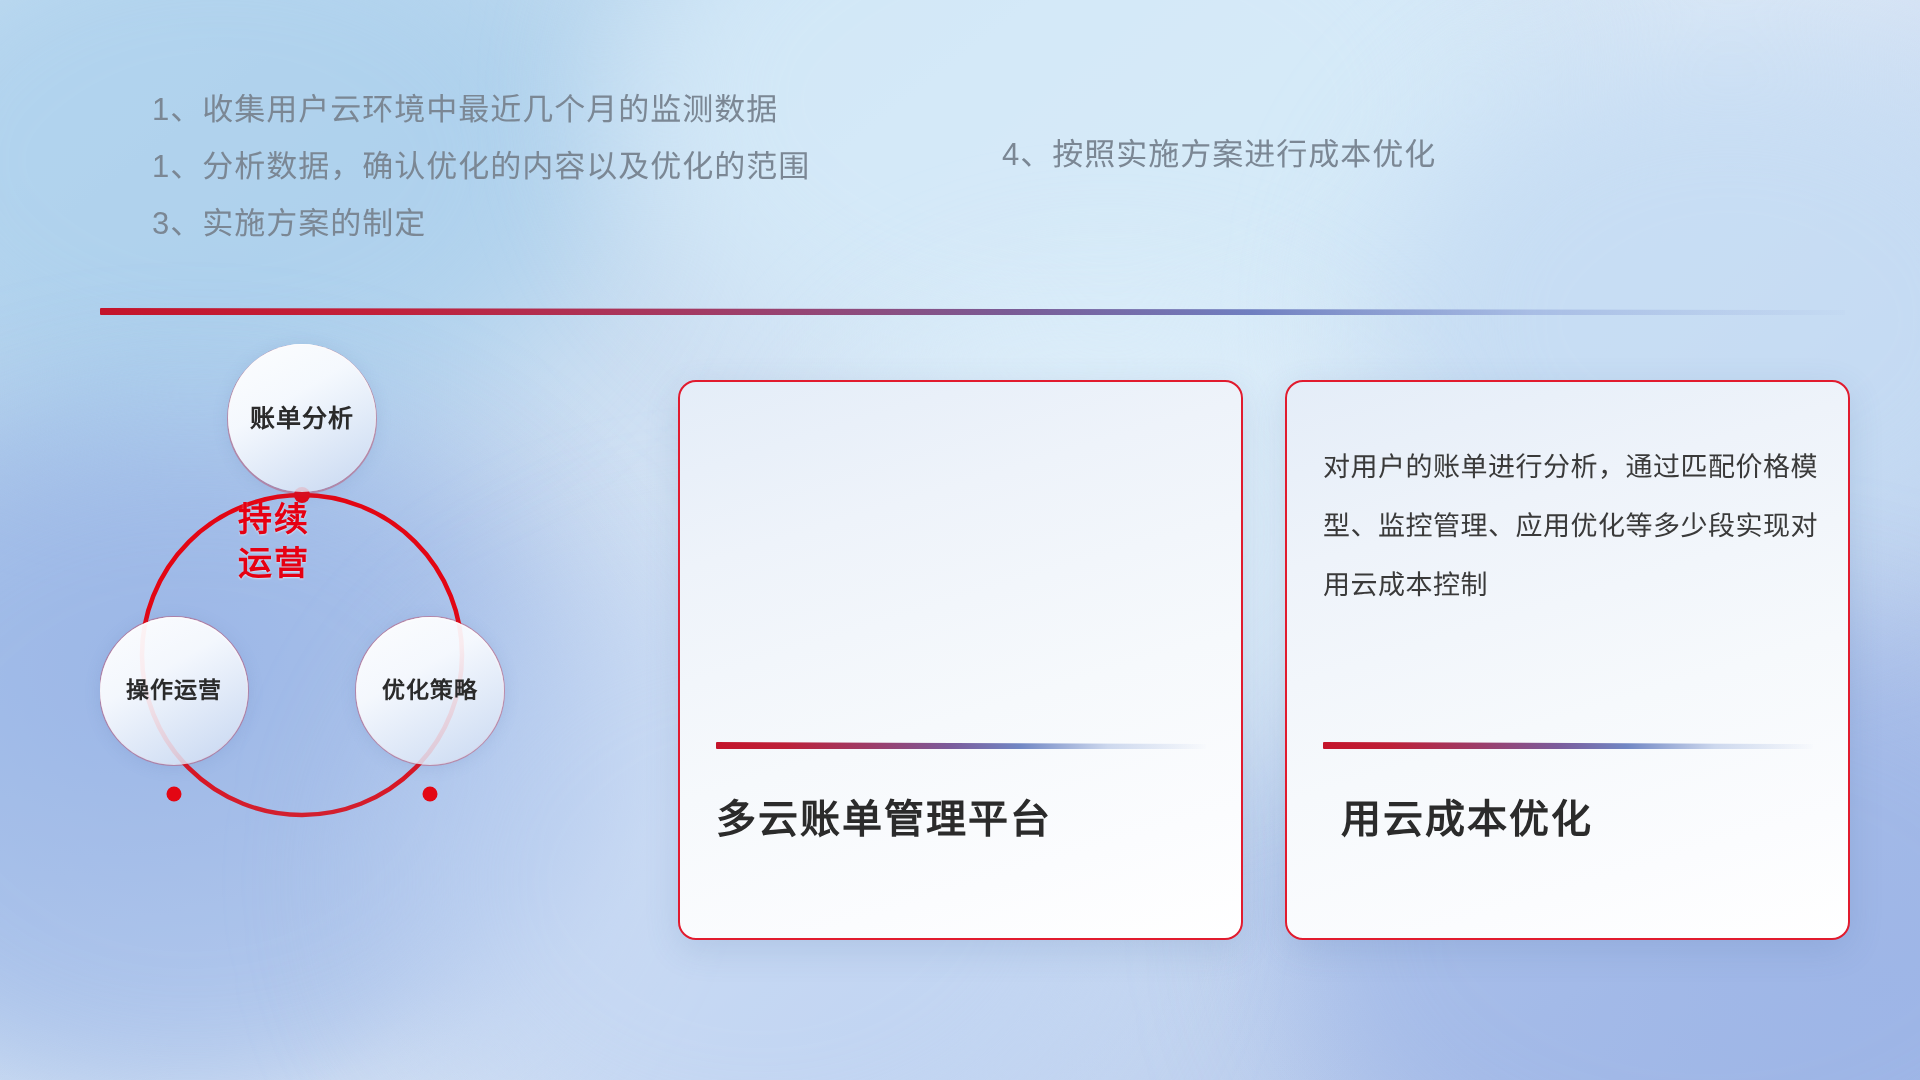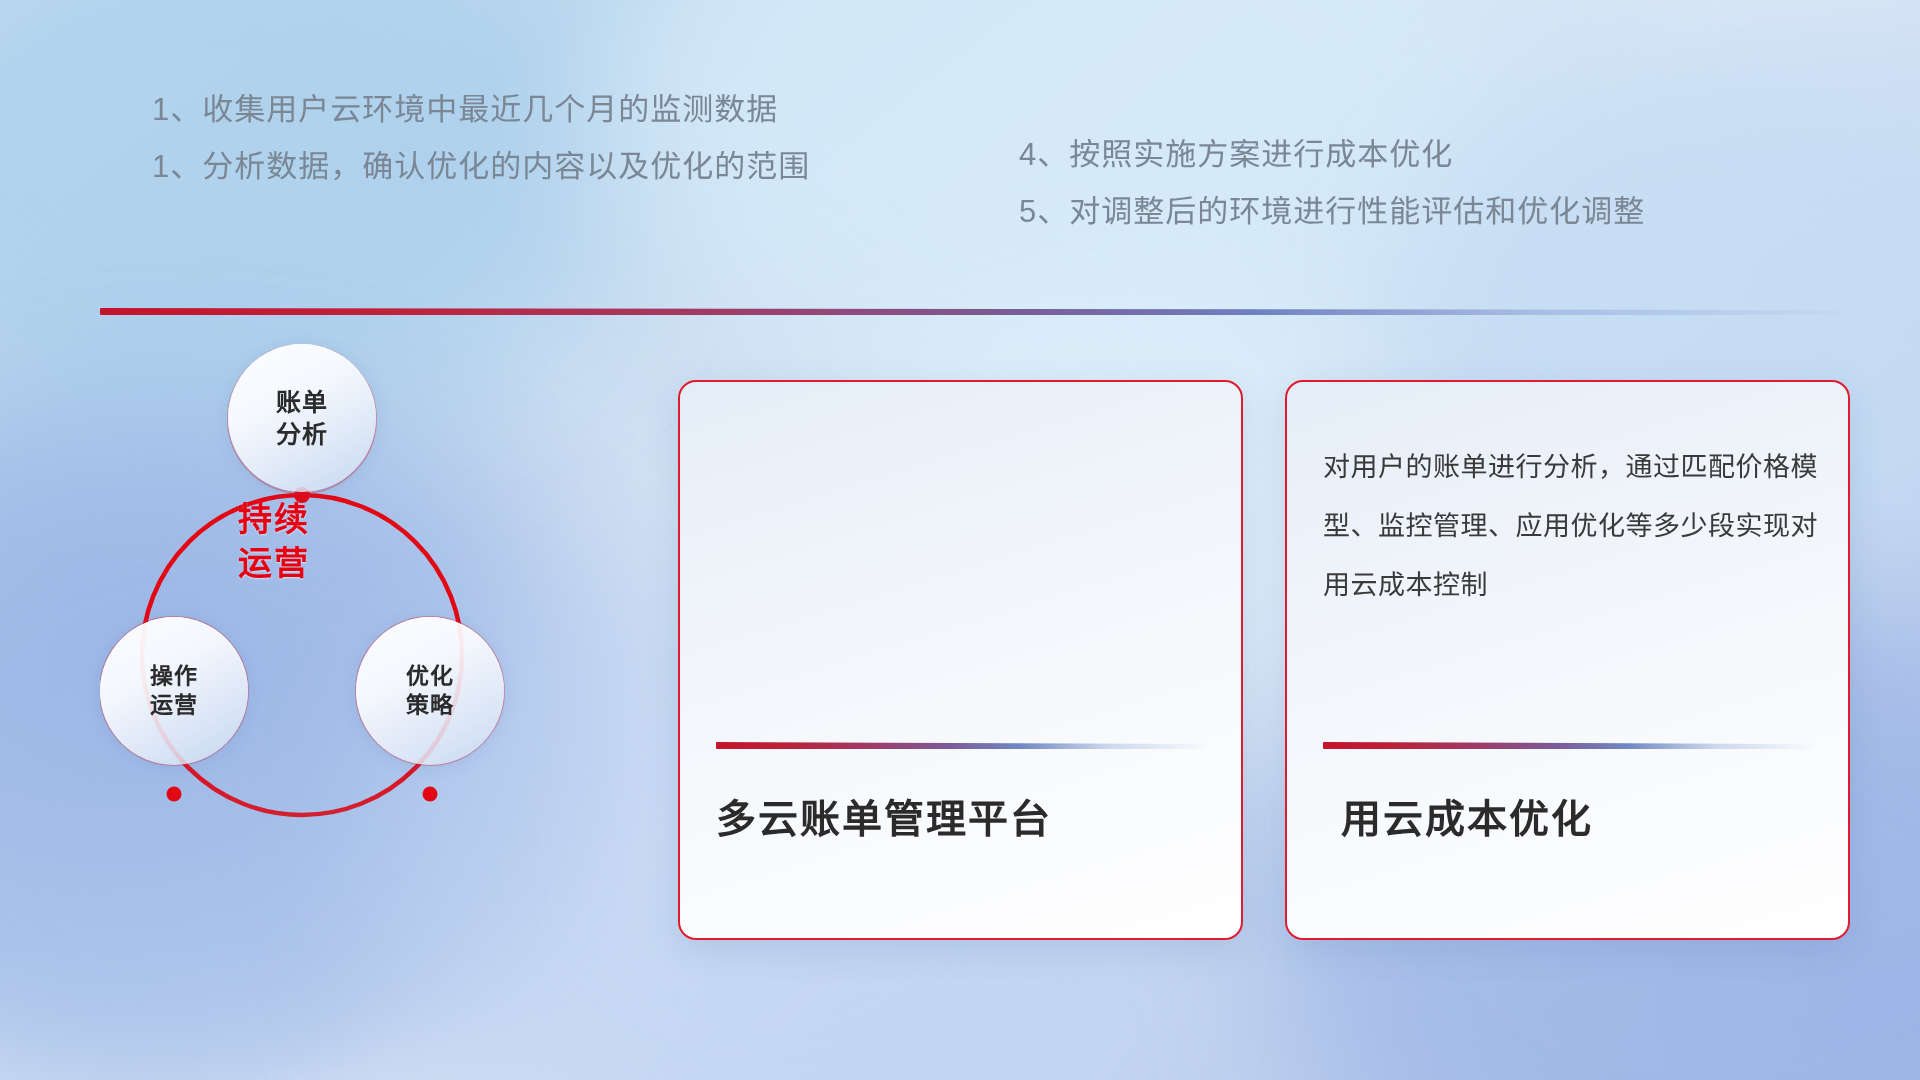--- a/index.html
+++ b/index.html
@@ -45,21 +45,21 @@
     top: 94px;
     left: 152px;
     width: 1620px;
     z-index: 4;
   }
   .steps-col {
     position: absolute;
     top: 0;
   }
   .steps-col.left  { left: 0px; }
-  .steps-col.right { left: 850px; top: 45px; margin-left: 17px; }
+  .steps-col.right { left: 850px; top: 45px; }
 
   .step-line {
     font-size: 31px;
     line-height: 1.0;
     color: #7b8794;
     letter-spacing: 1px;
     margin-bottom: 26px;
     white-space: nowrap;
     font-weight: 400;
   }
@@ -94,21 +94,21 @@
     z-index: 5;
   }
   .venn svg { position: absolute; left: 0; top: 0; }
 
   .bubble {
     position: absolute;
     border-radius: 50%;
     background: linear-gradient(150deg, rgba(255,255,255,0.97) 0%, rgba(250,252,255,0.93) 38%, rgba(222,232,247,0.86) 78%, rgba(205,219,242,0.80) 100%);
     box-shadow: 0 2px 16px rgba(90,120,175,0.18), inset 0 1px 2px rgba(255,255,255,0.95);
     display: flex;
-    flex-direction: column;
+    flex-direction: row;
     align-items: center;
     justify-content: center;
     color: #2b2b2b;
     font-weight: 700;
     line-height: 1.28;
     text-align: center;
     letter-spacing: 1px;
   }
   .bubble.top    { left: 128px; top: -1px;  width: 148px; height: 148px; font-size: 25px; }
   .bubble.bleft  { left: 0px;   top: 272px; width: 148px; height: 148px; font-size: 23px; }
@@ -200,24 +200,24 @@
   <div class="blob b3"></div>
   <div class="blob b4"></div>
   <div class="blob b5"></div>
   <div class="blob b6"></div>
   <div class="blob b7"></div>
 
   <div class="steps">
     <div class="steps-col left">
       <div class="step-line">1、收集用户云环境中最近几个月的监测数据</div>
       <div class="step-line">1、分析数据，确认优化的内容以及优化的范围</div>
+      <div class="step-line">3、实施方案的制定</div>
     </div>
     <div class="steps-col right">
       <div class="step-line">4、按照实施方案进行成本优化</div>
-      <div class="step-line">5、对调整后的环境进行性能评估和优化调整</div>
     </div>
   </div>
 
   <div class="top-rule"></div>
 
   <div class="venn">
 
     <svg width="480" height="600" viewBox="0 0 480 600">
       <defs>
         <linearGradient id="ringGrad" x1="0" y1="0" x2="0" y2="1">

